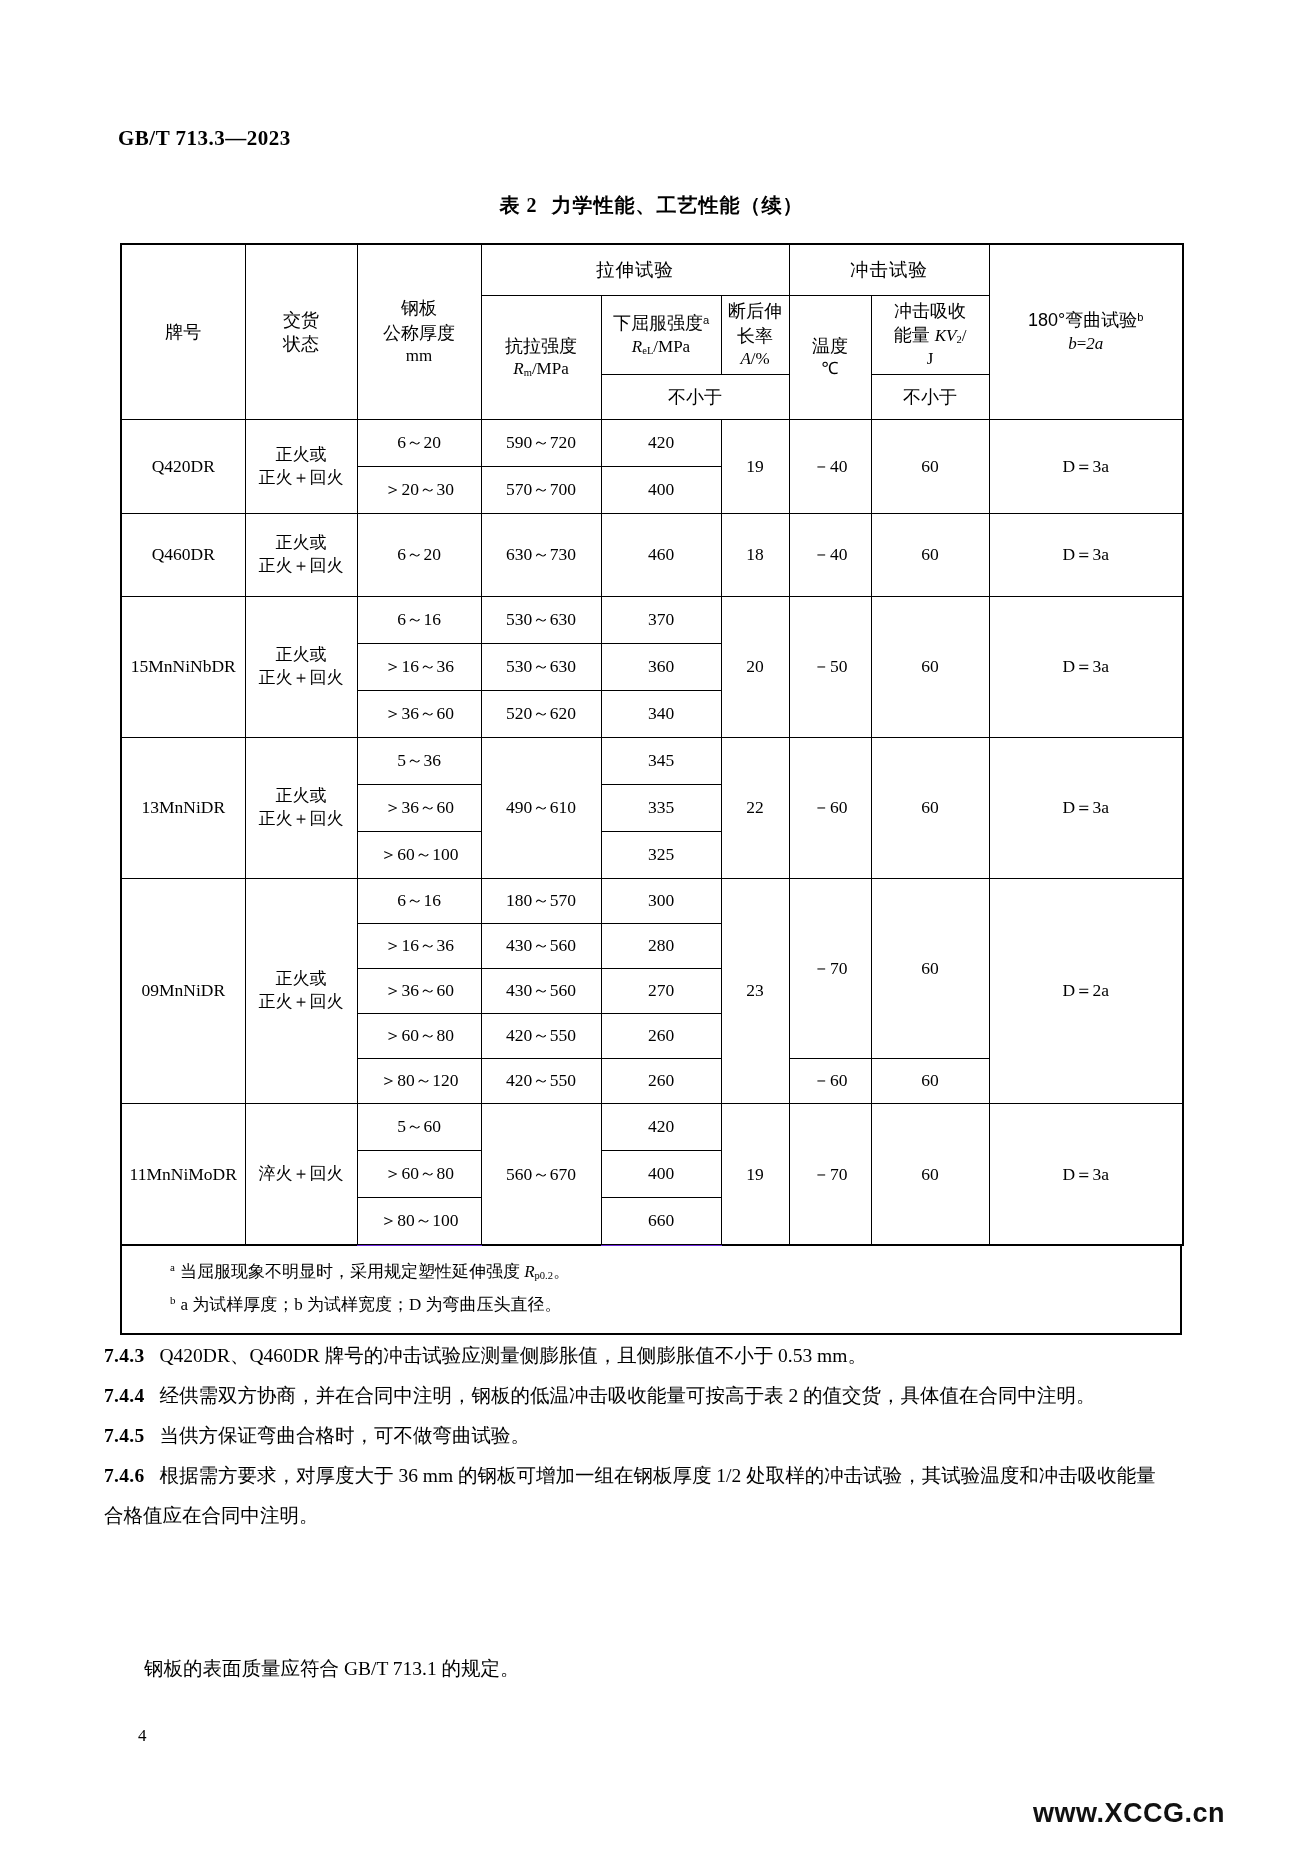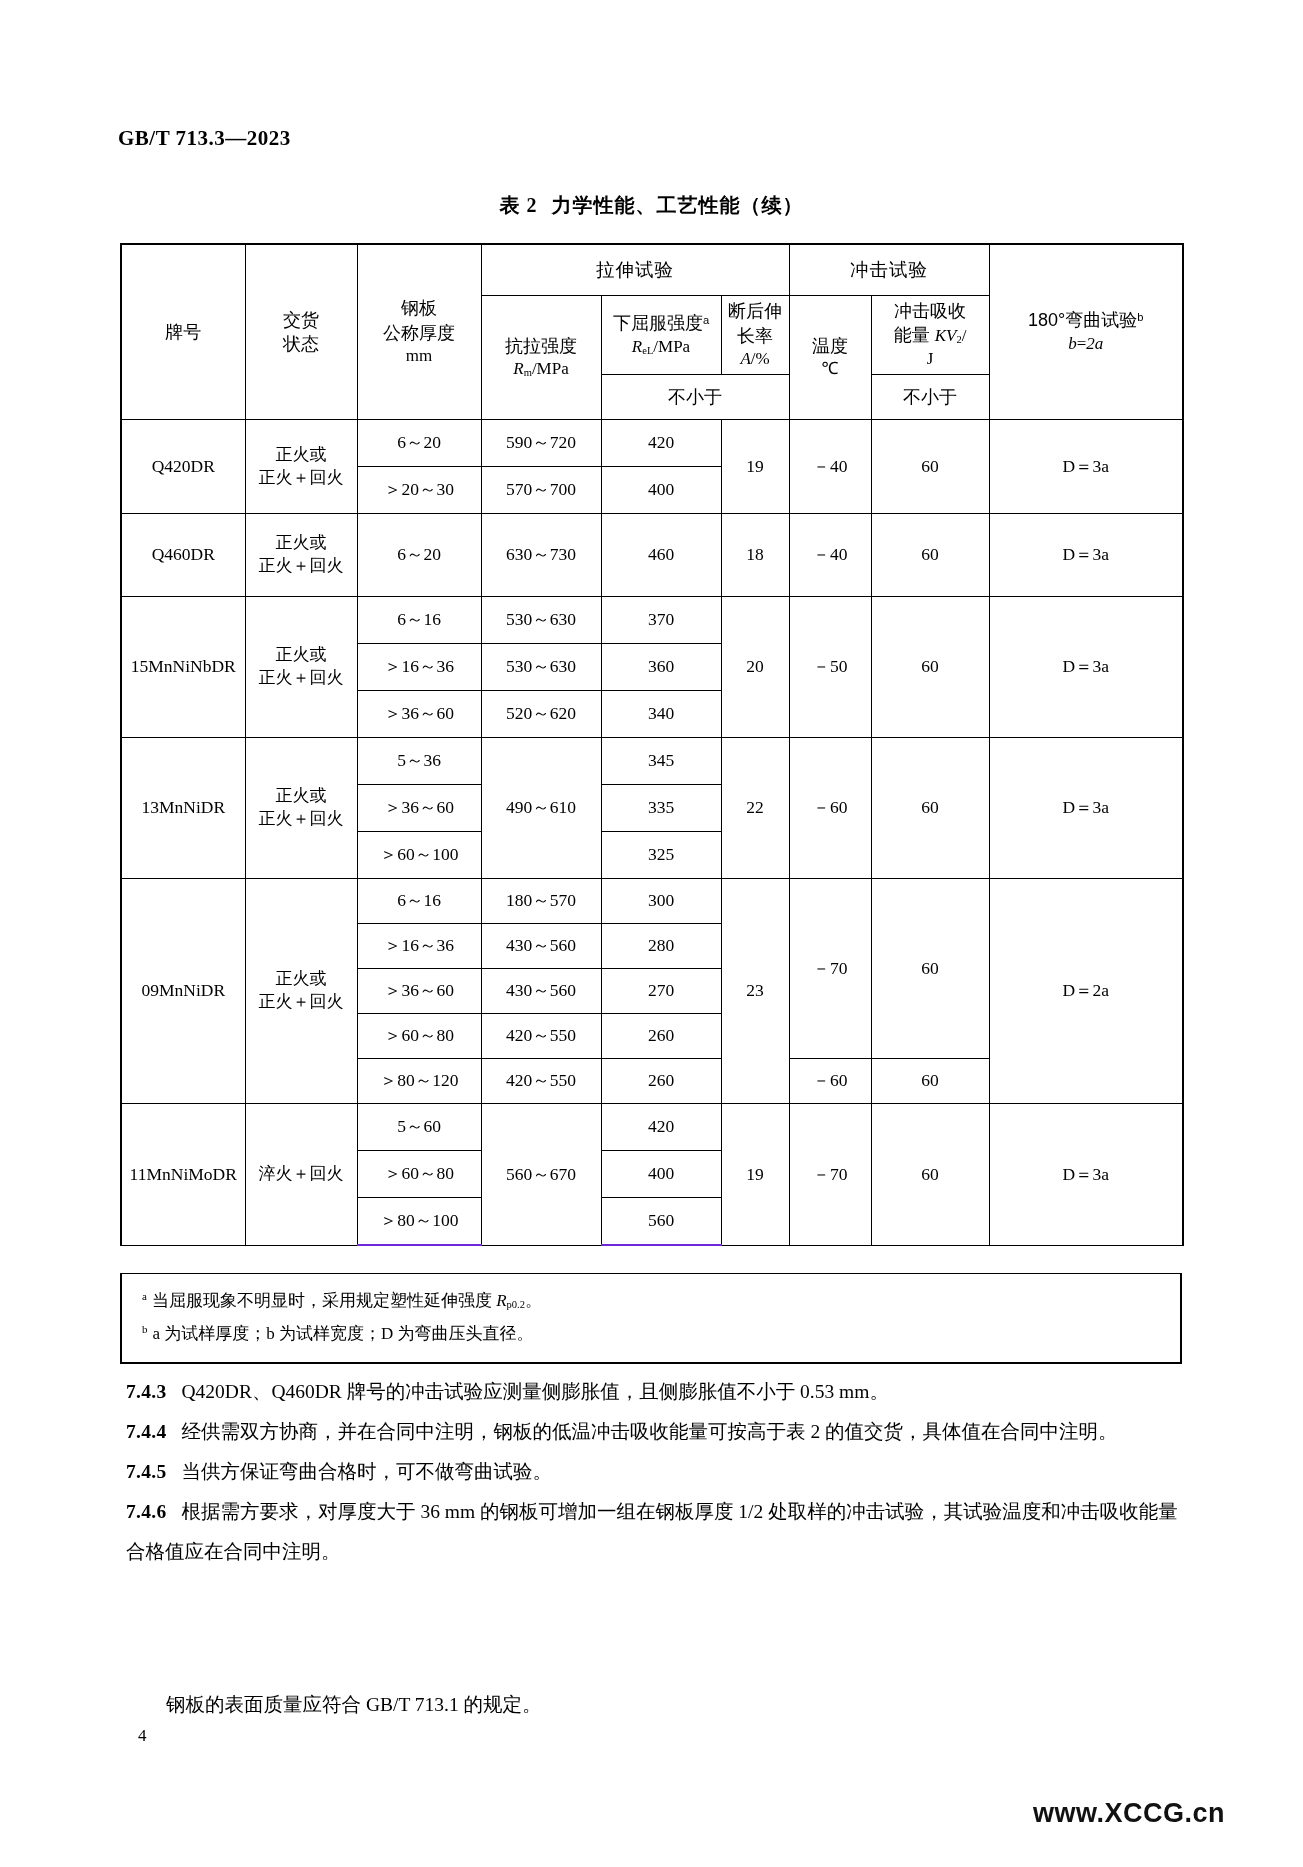--- a/index.html
+++ b/index.html
@@ -93,36 +93,34 @@
   .block-top td { border-top: 2px solid #000; }
 
   
   .notes {
     position: absolute;
     left: 120px;
     width: 1060px;
     border: 2px solid #000;
     border-top: 1px solid #000;
     box-sizing: border-box;
-    padding: 10px 0 12px 20px;
+    padding: 10px 0 12px 48px;
     font-size: 17px;
     line-height: 1.95;
-    margin-top: 29px;
   }
   .notes div { white-space: nowrap; }
   .notes .mk { font-size: 11px; vertical-align: 0.55em; padding-right: 5px; }
 
   
   .body-text {
     position: absolute;
-    left: 126px;
+    left: 104px;
     width: 1068px;
     font-size: 19.5px;
     line-height: 40px;
-    margin-top: 36px;
   }
   .para { margin: 0; text-indent: 0; }
   .para .clause {
     font-weight: bold;
     font-family: "Liberation Serif", serif;
     letter-spacing: 0.3px;
   }
   .para .gap { display: inline-block; width: 15px; }
   .sec-head {
     font-weight: bold;
@@ -358,21 +356,21 @@
         <td class="num" rowspan="3">－70</td>
         <td class="num" rowspan="3">60</td>
         <td class="bend outer-right" rowspan="3">D＝3a</td>
       </tr>
       <tr>
         <td class="num" style="height:40px">＞60～80</td>
         <td class="num">400</td>
       </tr>
       <tr>
         <td class="num outer-bottom" style="height:40px">＞80～100</td>
-        <td class="num outer-bottom">560</td>
+        <td class="num outer-bottom">660</td>
       </tr>
     </tbody>
       </table>
 
     <div class="notes" style="position:relative; left:0; top:-2px; width:1062px;">
       <div>
         <span class="mk">a</span><span>当屈服现象不明显时，采用规定塑性延伸强度 </span><span class="sym"><i>R</i><sub>p0.2</sub></span><span>。</span>
       </div>
       <div>
         <span class="mk">b</span><span>a 为试样厚度；b 为试样宽度；D 为弯曲压头直径。</span>

